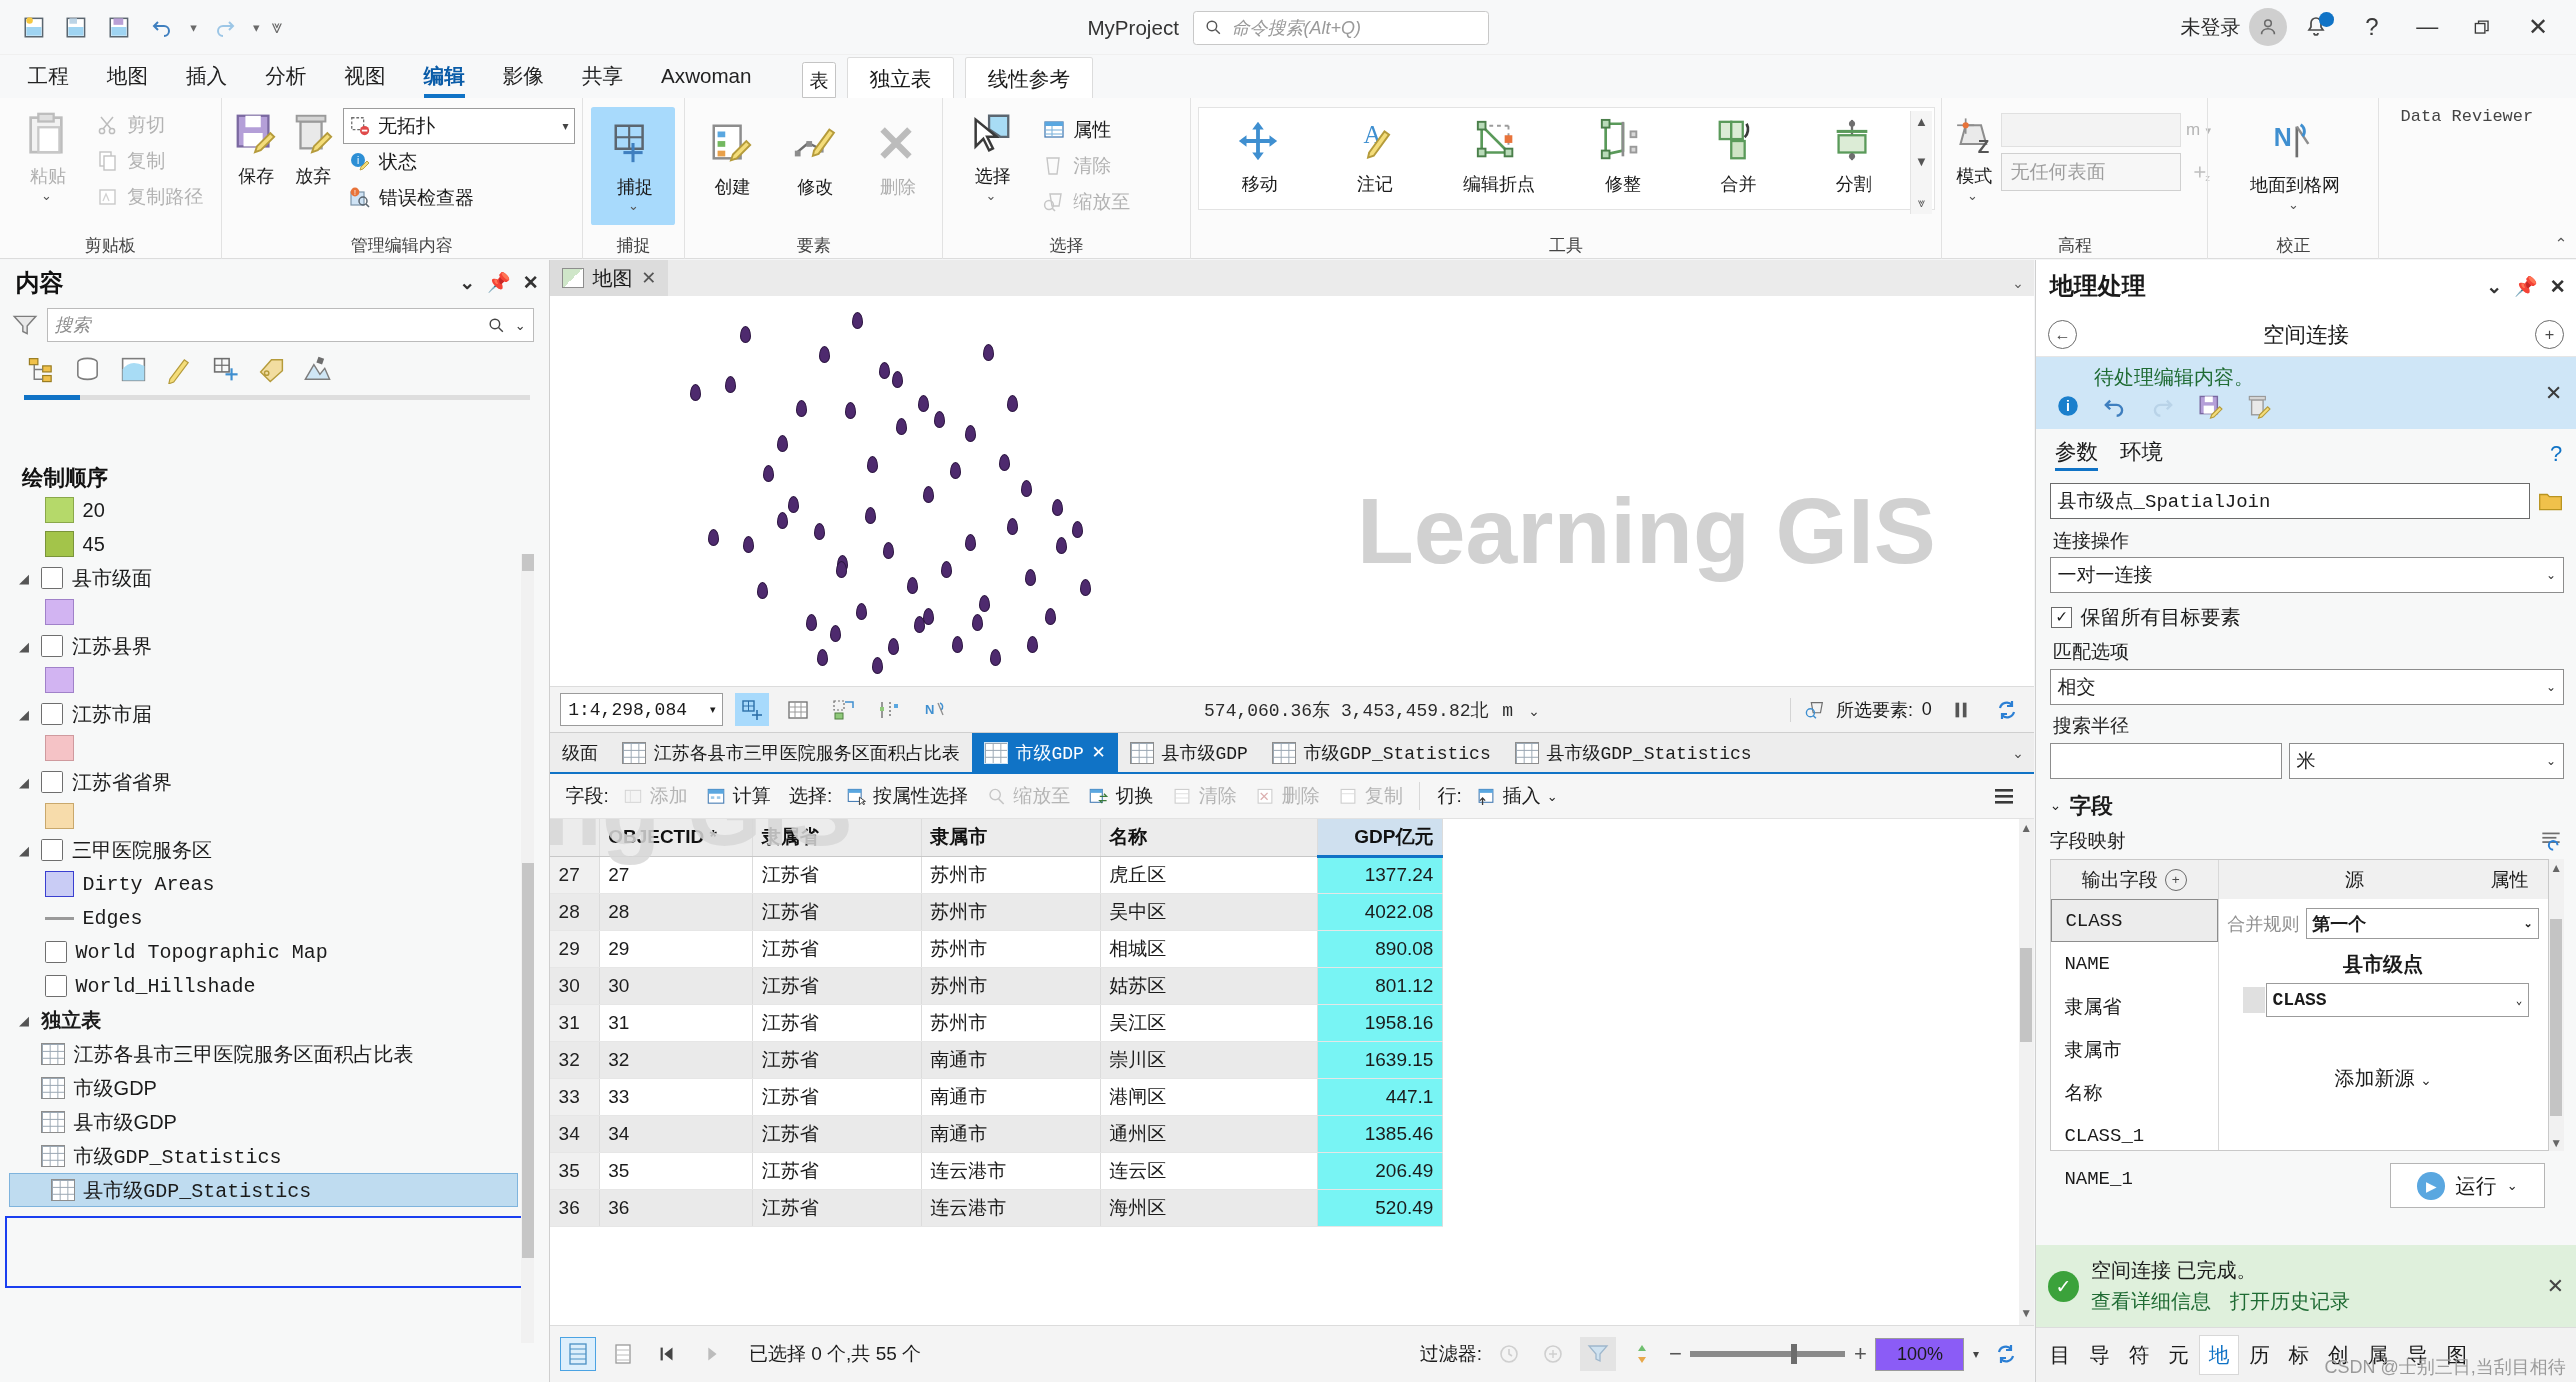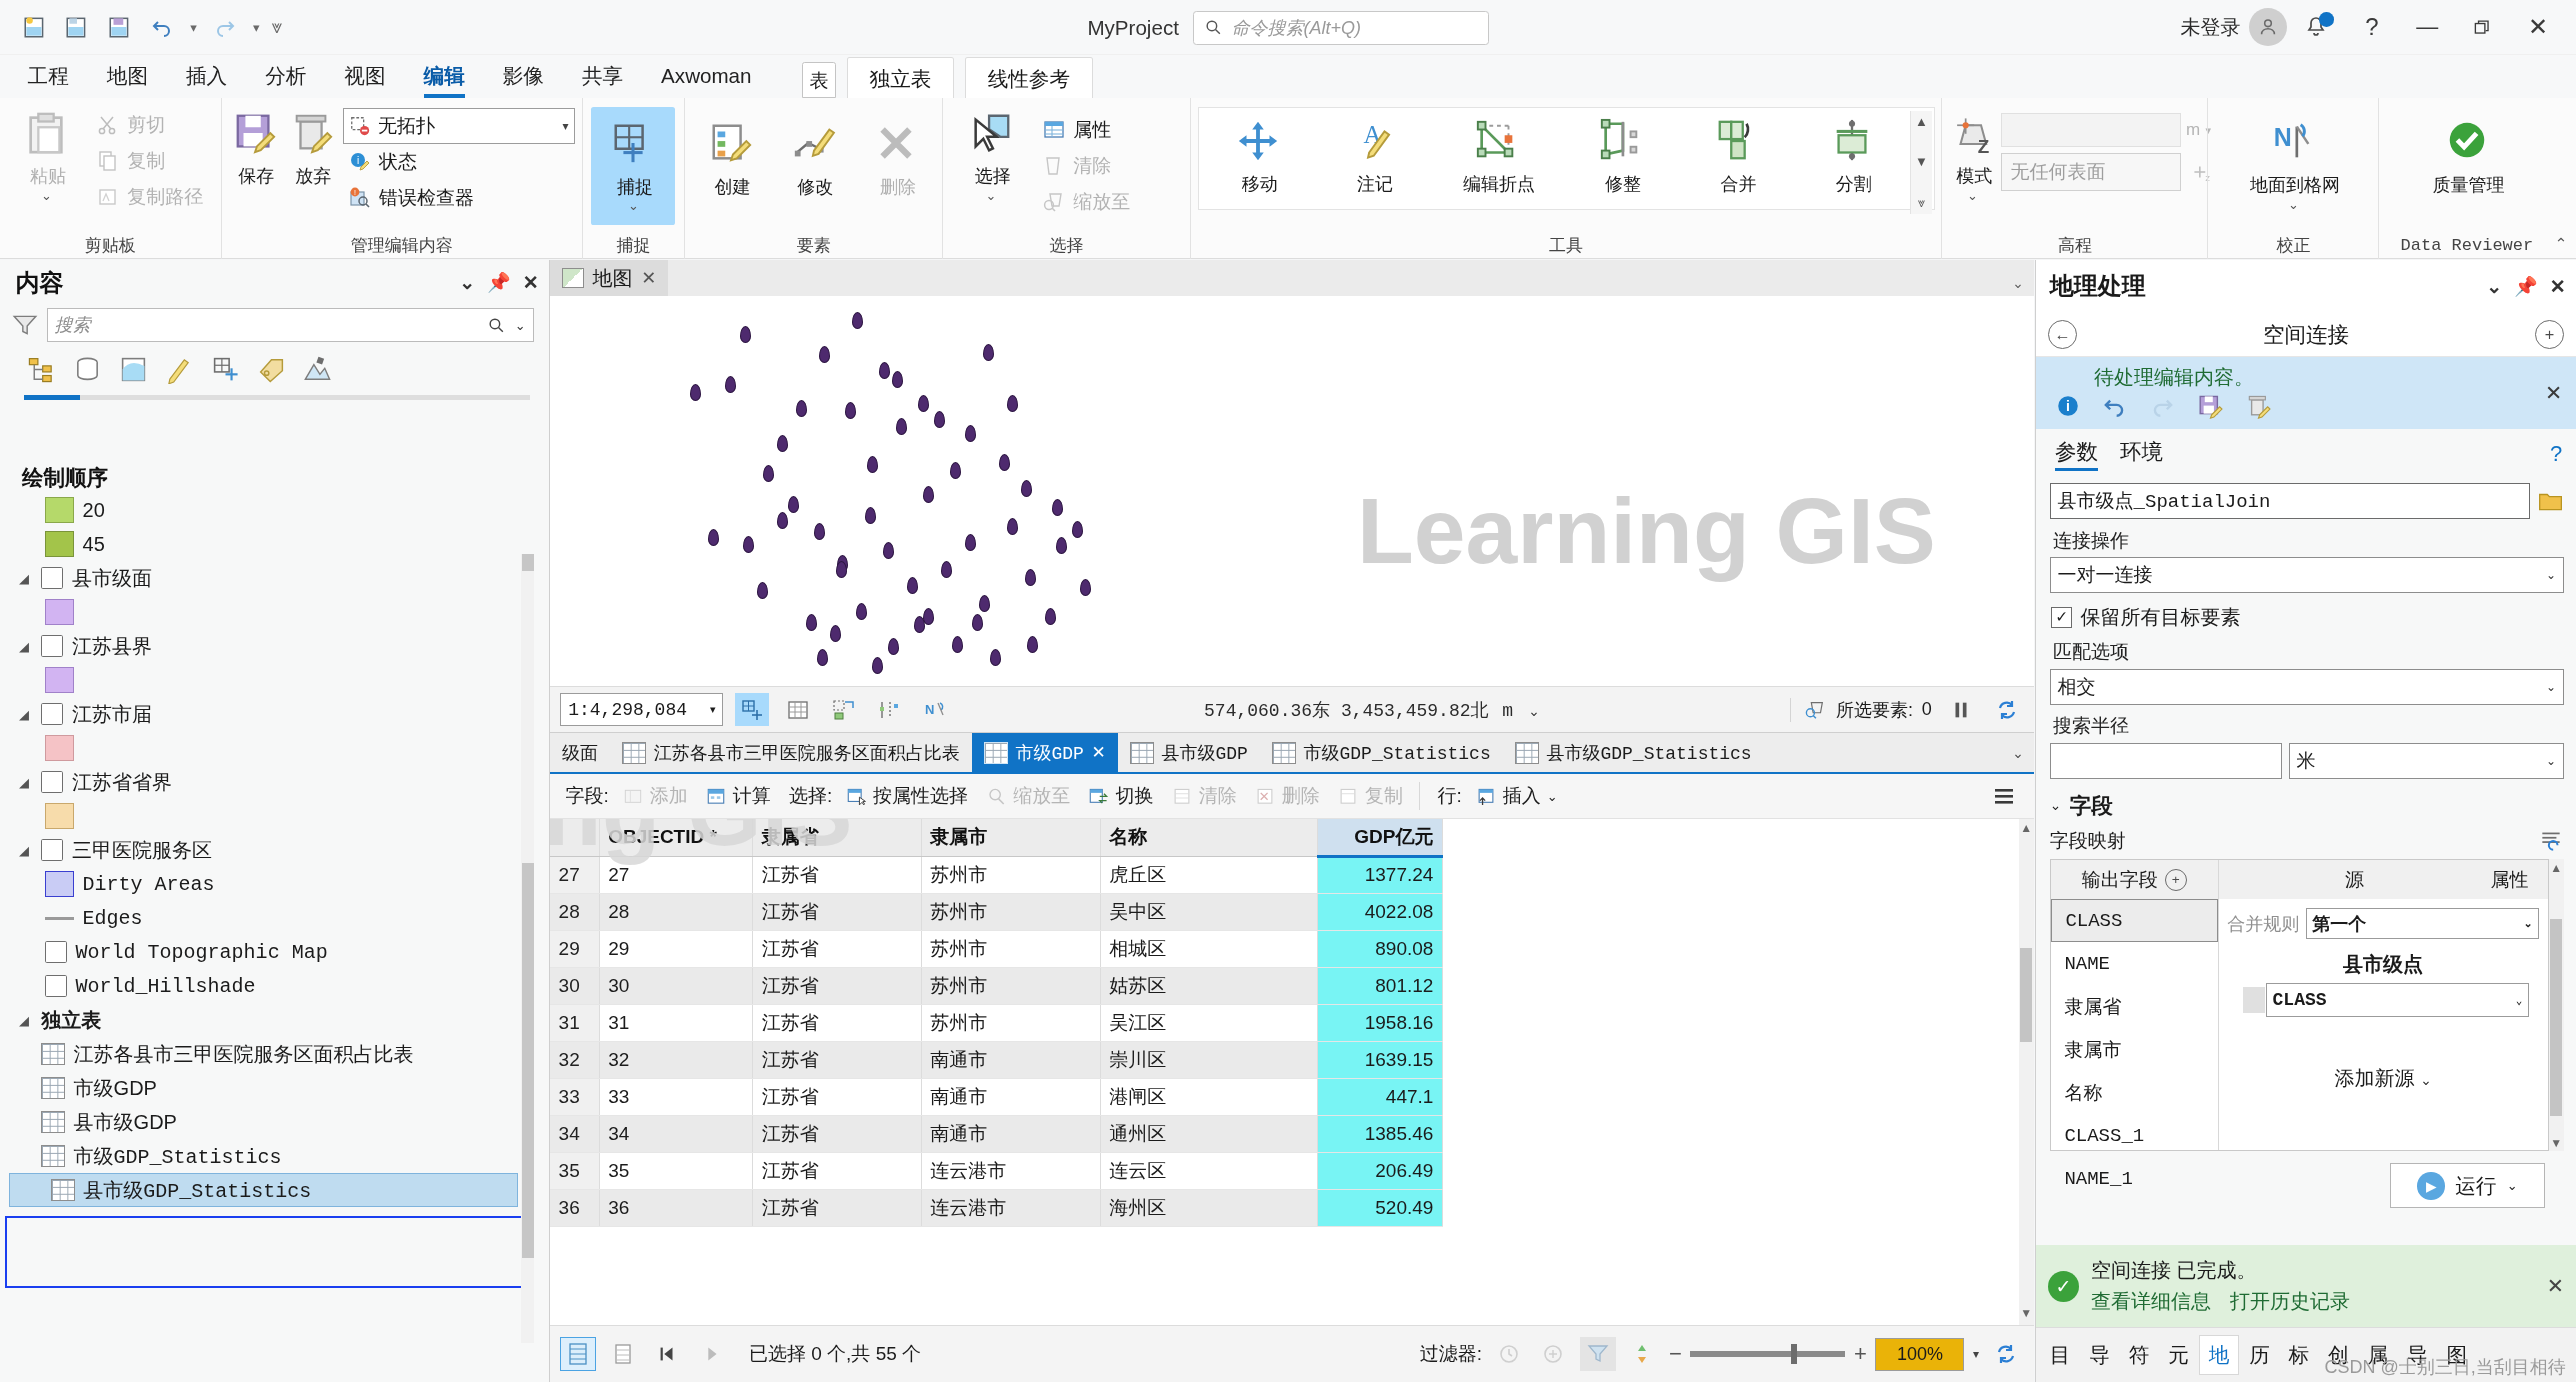--- a/index.html
+++ b/index.html
@@ -257,21 +257,21 @@
     position:absolute; left:0; right:0; bottom:0; height:57px; background:#f4f4f4;
     border-top:0.9px solid #dcdcdc; display:flex; align-items:center; gap:8.6px; padding:0 10.3px;
   }
   .sbtn { width:36px;height:34px;display:flex;align-items:center;justify-content:center;cursor:pointer;}
   .sbtn.on { border:0.9px solid #4ba3e3; background:#ddeffc; }
   .selcount { font-size:19px; margin-left:10.3px; }
   .filters { margin-left:auto; display:flex; align-items:center; gap:8.6px; font-size:19px; }
   .zoomslider { width:155px; height:5.2px; background:#8a8a8a; position:relative; }
   .zoomslider i { position:absolute; left:101px; top:-7.7px; width:6px; height:20.6px; background:#6d6d6d; }
   .zoombox {
-    width:89px; height:33px; background:#eab308; border:0.9px solid #9b9b9b;
+    width:89px; height:33px; background:#8b5cf6; border:0.9px solid #9b9b9b;
     display:flex; align-items:center; justify-content:center; font-size:18px;
   }
 
   
   .gp {
     position:absolute; left:2035px; top:260px; width:541px; height:1122px;
     background:#f7f8f8; border-left:0.9px solid #cfcfcf;
   }
   .gp-title-row {
     height:52px; display:flex; align-items:center; padding:0 10.3px 0 13.7px;
@@ -764,29 +764,20 @@
               <path d="M16 3 a4 4 0 0 1 1 6" fill="none" stroke="#3f8fd0" stroke-width="1.5"></path>
             </svg>
           <span class="lbl">地面到格网</span>
           <span class="cv">⌄</span>
         </div>
       </div>
       <div class="rgroup-label">校正</div>
     </div>
 
     <div class="rgroup" style="width:177px;">
-      <div class="rgroup-body" style="justify-content:center;padding-top:12px;">
-        <div class="bigbtn" style="width:146px;">
-          <svg width="48" height="46" viewBox="0 0 24 24">
-              <circle cx="12" cy="11" r="9" fill="#3ba23b"></circle>
-              <path d="M7 11 l3.5 3.6 L17 7.5" fill="none" stroke="#fff" stroke-width="2.6"></path>
-            </svg>
-          <span class="lbl">质量管理</span>
-        </div>
-      </div>
       <div class="rgroup-label mono">Data Reviewer</div>
     </div>
 
     <div style="margin-left:auto;display:flex;align-items:flex-end;padding:0 8.6px 5.2px 0;">
       <span style="font-size:15.5px;color:#555;cursor:pointer;">⌃</span>
     </div>
   </div>
 
   <div class="contents">
     <div class="pane-head">

